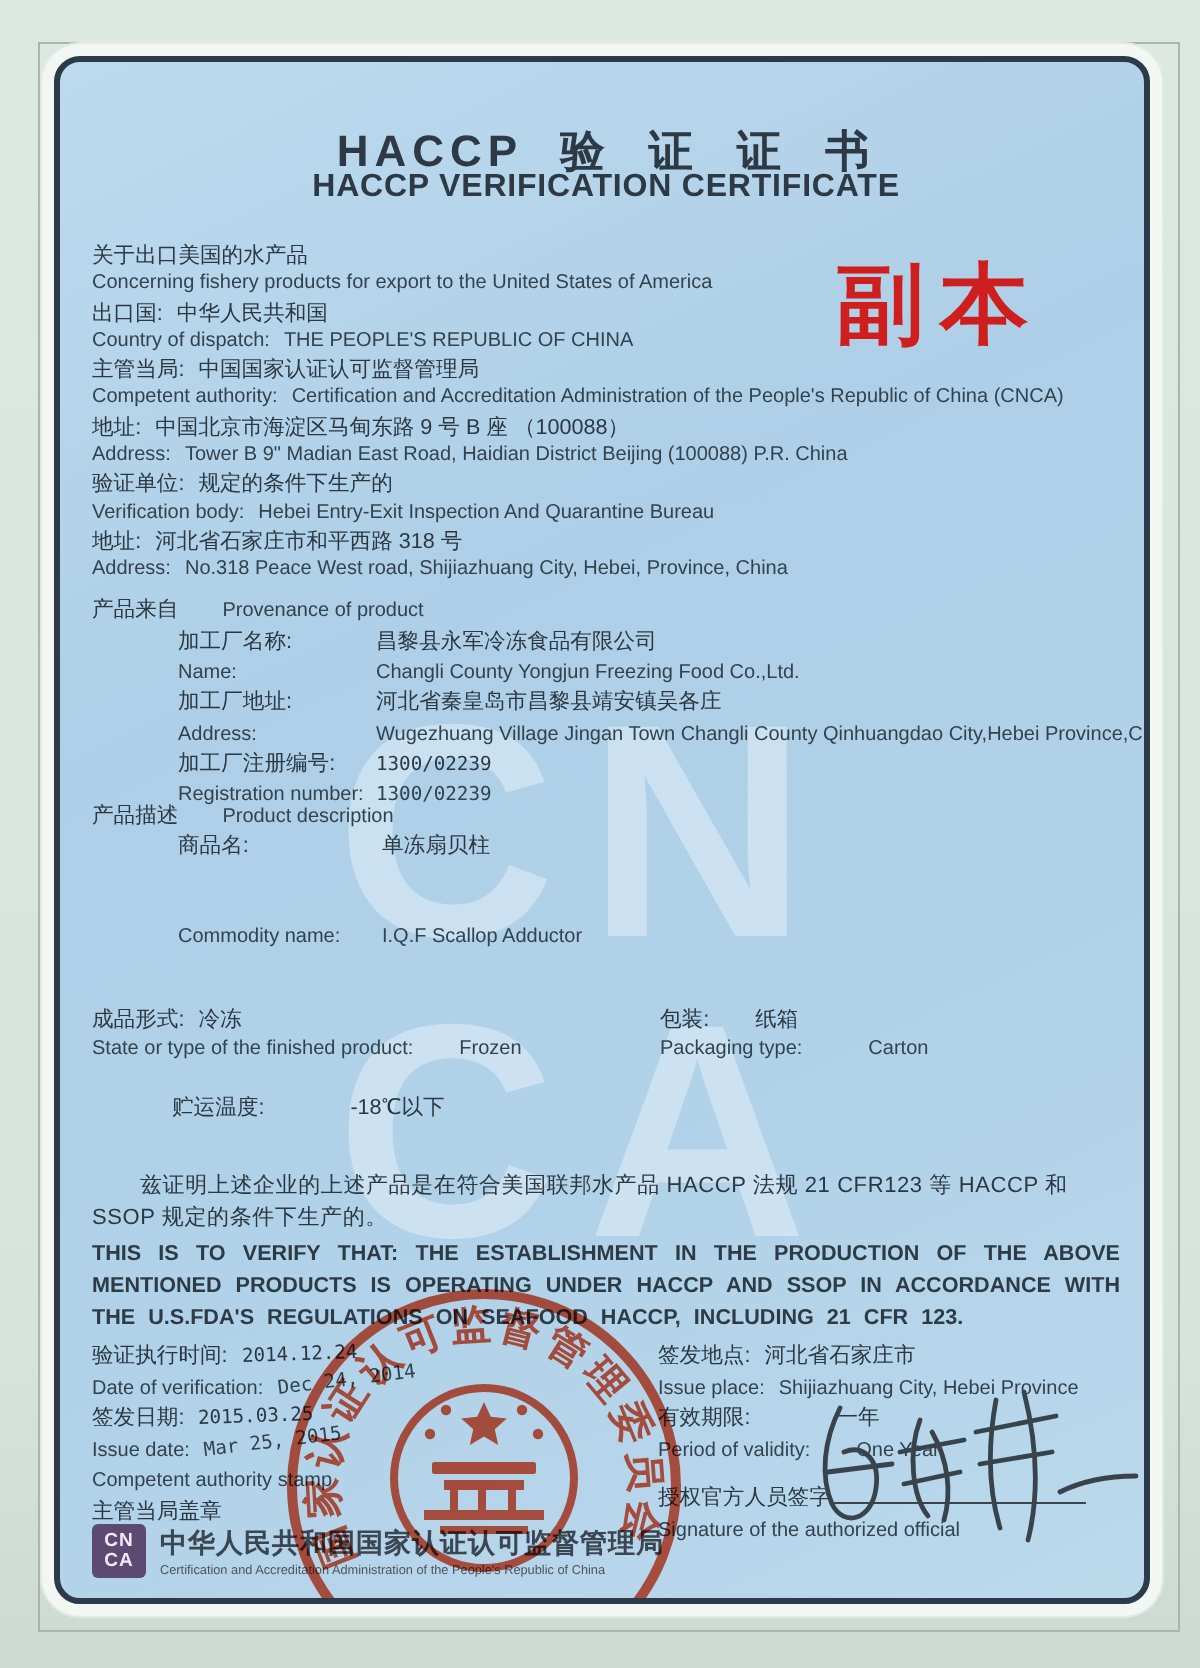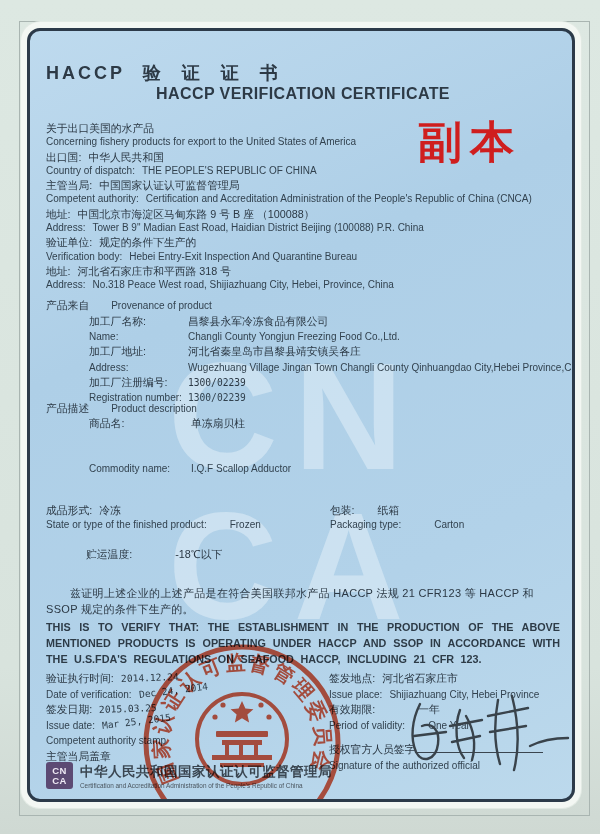--- a/index.html
+++ b/index.html
@@ -17,26 +17,26 @@
   .page {
     position:absolute; left:27px; top:28px; width:548px; height:774px;
     background:linear-gradient(155deg,#bedaee 0%,#aecfe7 35%,#b2d2e9 70%,#bcd9ec 100%);
     border:3px solid #2c3a49; border-radius:13px;
     box-shadow:0 0 0 6px #f3f7f3, 0 0 0 7px #e2eae4;
     overflow:hidden;
   }
   .content { position:absolute; inset:0; }
   .ab { position:absolute; left:16px; right:12px; }
 
-  .title-cn { top:30px; text-align:left; font-size:18px; font-weight:bold;
+  .title-cn { top:30px; text-align:center; font-size:22px; font-weight:bold;
     color:#2d3a46; letter-spacing:3px; word-spacing:10px; }
   .title-en { top:54px; text-align:center; font-size:16px; font-weight:bold;
     color:#2d3a46; letter-spacing:0.4px; }
 
-  .copy-mark { position:absolute; left:388px; top:82px; font-family:"DejaVu Serif", serif;
+  .copy-mark { position:absolute; left:388px; top:92px; font-family:"DejaVu Serif", serif;
     font-size:44px; font-weight:600; color:#cf1e1e; letter-spacing:8px; z-index:5; }
 
   .ln { font-size:10px; line-height:14.3px; color:#32424f; white-space:nowrap; }
   .ln.cnl { font-size:10.8px; color:#2b3844; }
   .lbl { margin-right:7px; }
   .intro { top:90px; }
 
   .sec-head span:first-child { margin-right:22px; }
   .prov-head { top:267px; }
   .prov-rows { top:283px; left:59px; }

